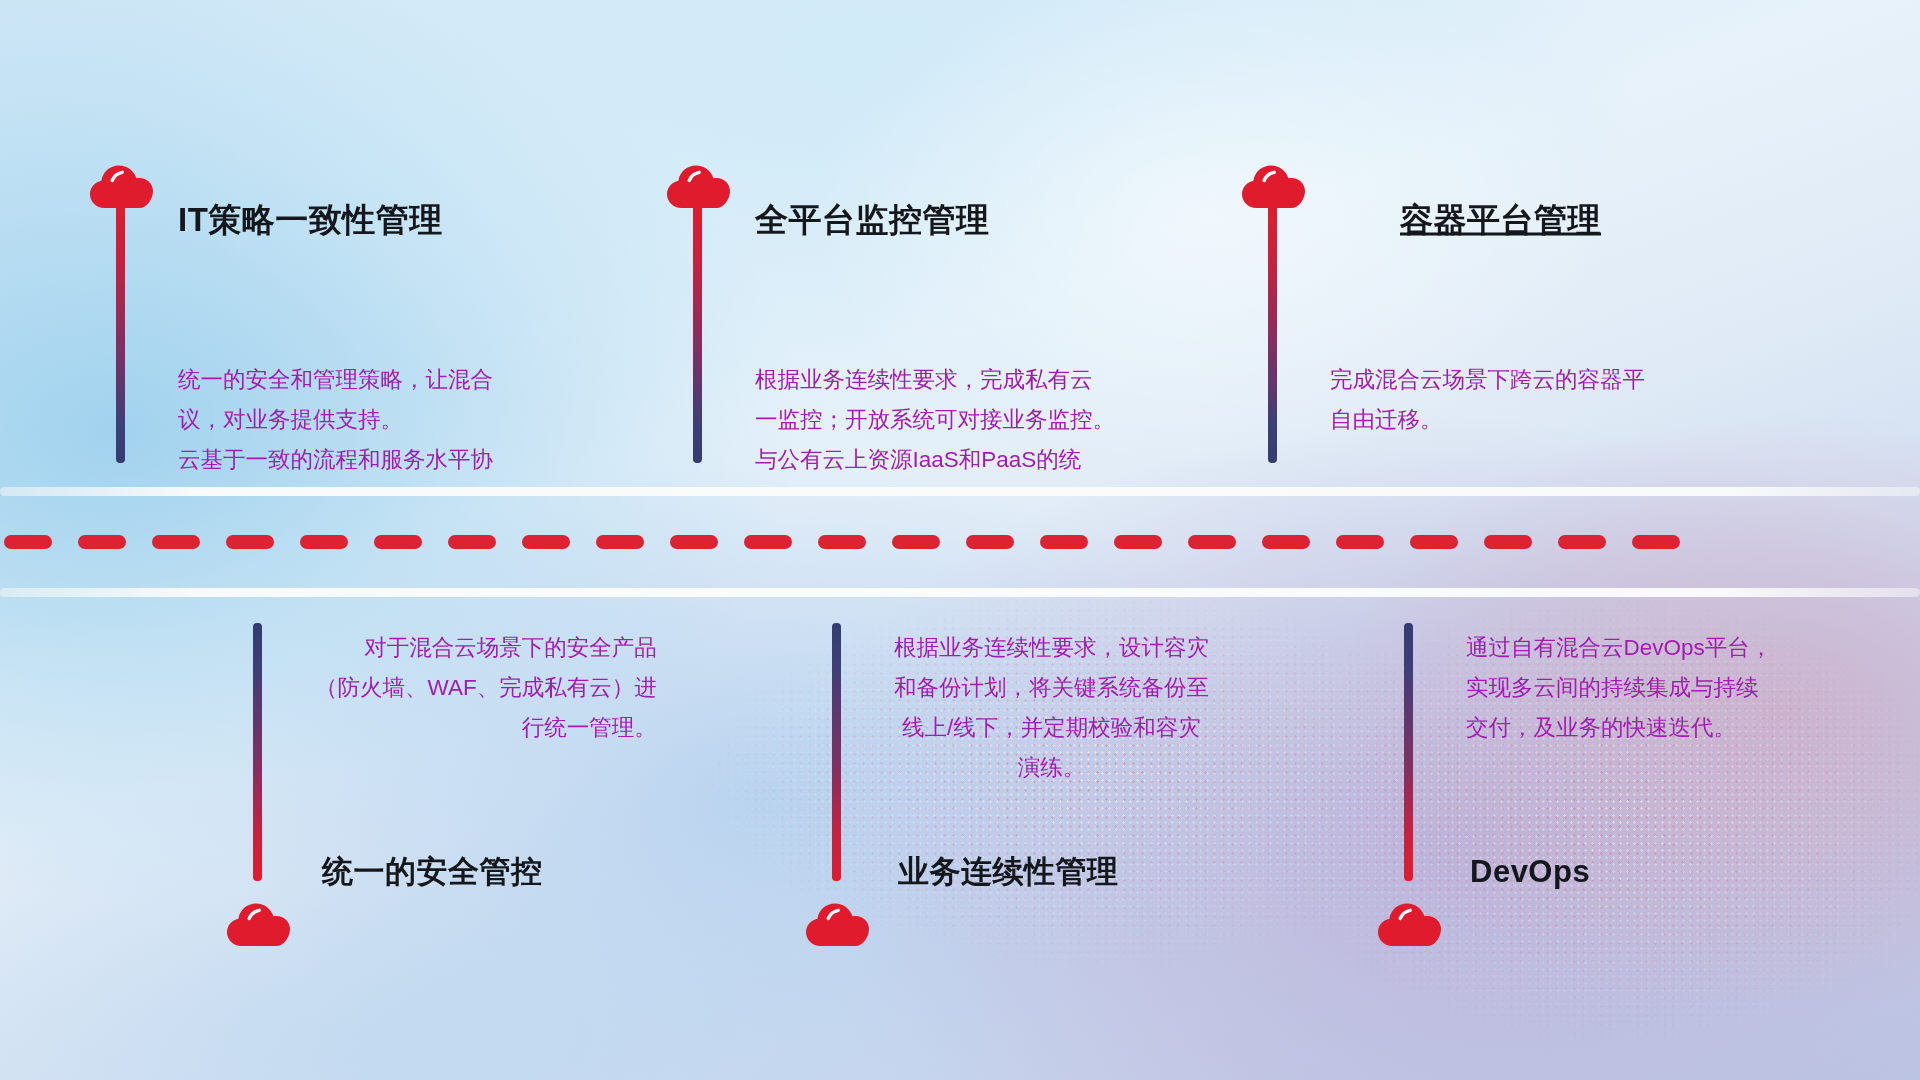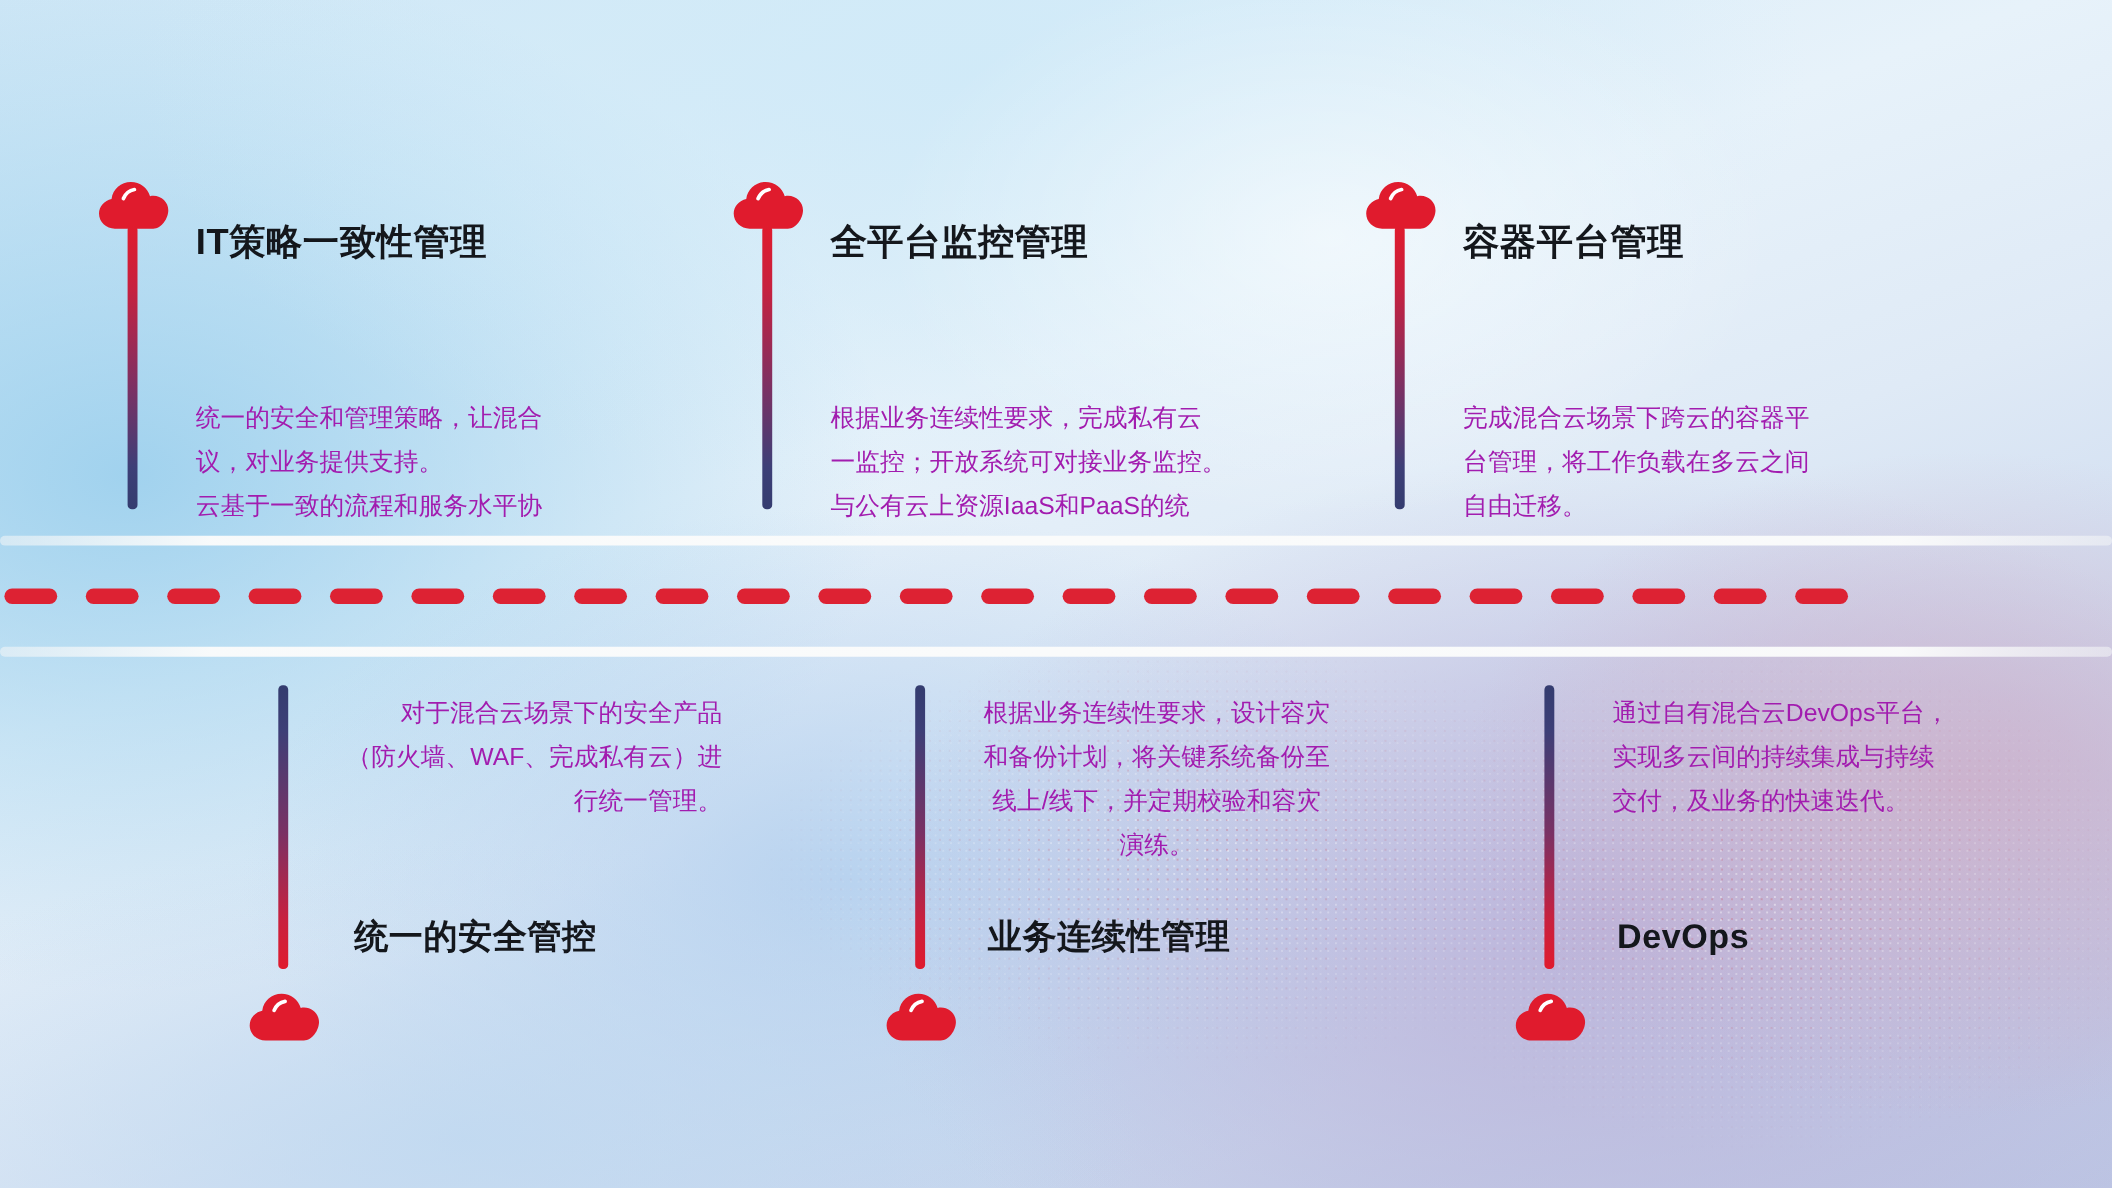--- a/index.html
+++ b/index.html
@@ -72,21 +72,21 @@
   .col { position:absolute; }
 
   .pin-bar { position:absolute; width:9px; border-radius:4px; }
   .pin-bar.down { background:linear-gradient(180deg,#e01b2d 0%,#c7213f 22%,#7a3164 58%,#3d3f77 85%,#343c6f 100%); }
   .pin-bar.up   { background:linear-gradient(180deg,#343c6f 0%,#3d3f77 16%,#7a3164 52%,#c7213f 82%,#e01b2d 100%); }
 
   .cloud { position:absolute; width:66px; height:50px; }
 
   .col-title { position:absolute; font-weight:700; color:#14171c; white-space:nowrap; letter-spacing:.5px; }
   .col-title.top { font-size:33px; }
-  .col-title.bottom { font-size:31px; }
+  .col-title.bottom { font-size:31px;margin-top:20px; }
 
   .col-body { position:absolute; font-size:22.5px; line-height:40px; color:#a21caf; }
   .col-body span { display:block; white-space:nowrap; }
 </style>
 </head>
 <body>
 
 <div id="bg">
   <div class="bg-layer bg-base"></div>
   <div class="bg-layer bg-glow-left"></div>
@@ -162,24 +162,23 @@
 </div>
 
 <div class="col" style="left:0;top:0;width:640px;height:487px;">
   <div class="cloud" style="left:1240px;top:160px;">
     <svg viewBox="0 0 66 50" width="66" height="50">
       <path d="M16.5 48C8.5 48 2 41.8 2 34.2c0-6.6 4.9-12.1 11.4-13.4C14.6 12 22 5.5 31 5.5c8.2 0 15.2 5.4 17.4 12.8 1-.2 2-.3 3-.3 7.6 0 13.6 5.9 13.6 13.2S58.9 48 51.3 48z" fill="#e01b2d"></path>
       <path d="M24.2 20.5c1.8-4.4 5.6-7.4 10-8.2" fill="none" stroke="#ffffff" stroke-width="3.4" stroke-linecap="round"></path>
     </svg>
   </div>
   <div class="pin-bar down" style="left:1268px;top:205px;height:258px;"></div>
-  <div class="col-title top" style="left:1330px;top:220px;transform:translateY(-50%);">容器平台管理</div>
+  <div class="col-title top" style="left:1400px;top:220px;transform:translateY(-50%);text-decoration:underline;">容器平台管理</div>
   <div class="col-body" style="left:1330px;top:360px;">
       <span>完成混合云场景下跨云的容器平</span>
-      <span>台管理，将工作负载在多云之间</span>
       <span>自由迁移。</span>
     </div>
 </div>
 
 <div class="col" style="left:0;top:600px;width:640px;height:480px;text-align:right;">
   <div class="pin-bar up" style="left:253px;top:23px;height:258px;"></div>
   <div class="col-body" style="left:315px;top:28px;">
       <span>对于混合云场景下的安全产品</span>
       <span>（防火墙、WAF、完成私有云）进</span>
       <span>行统一管理。</span>

